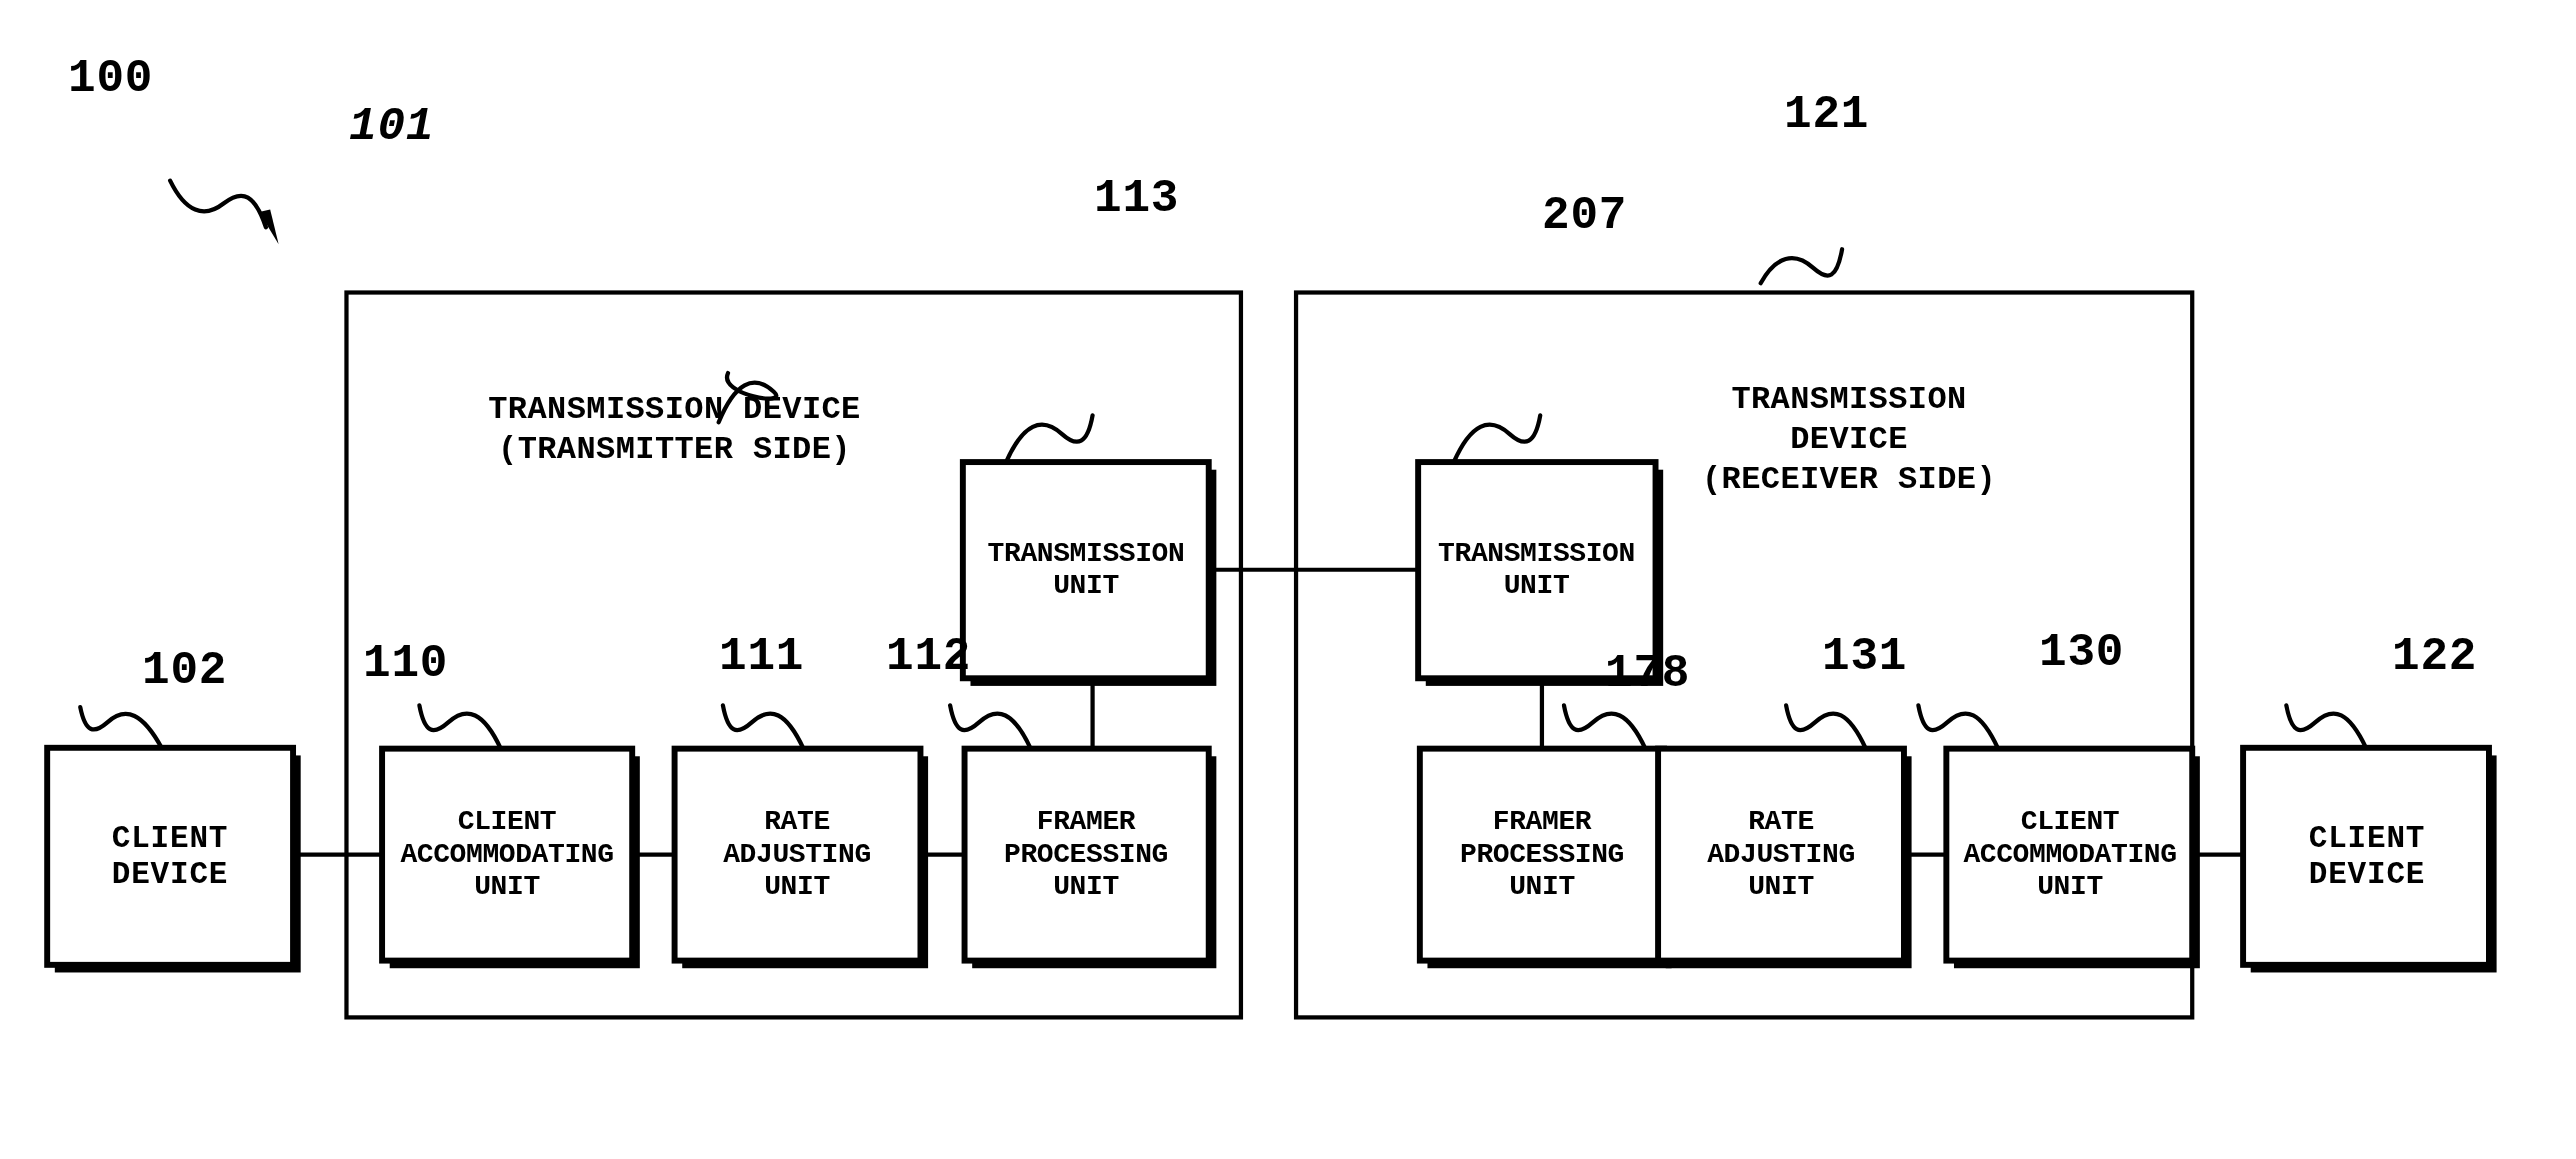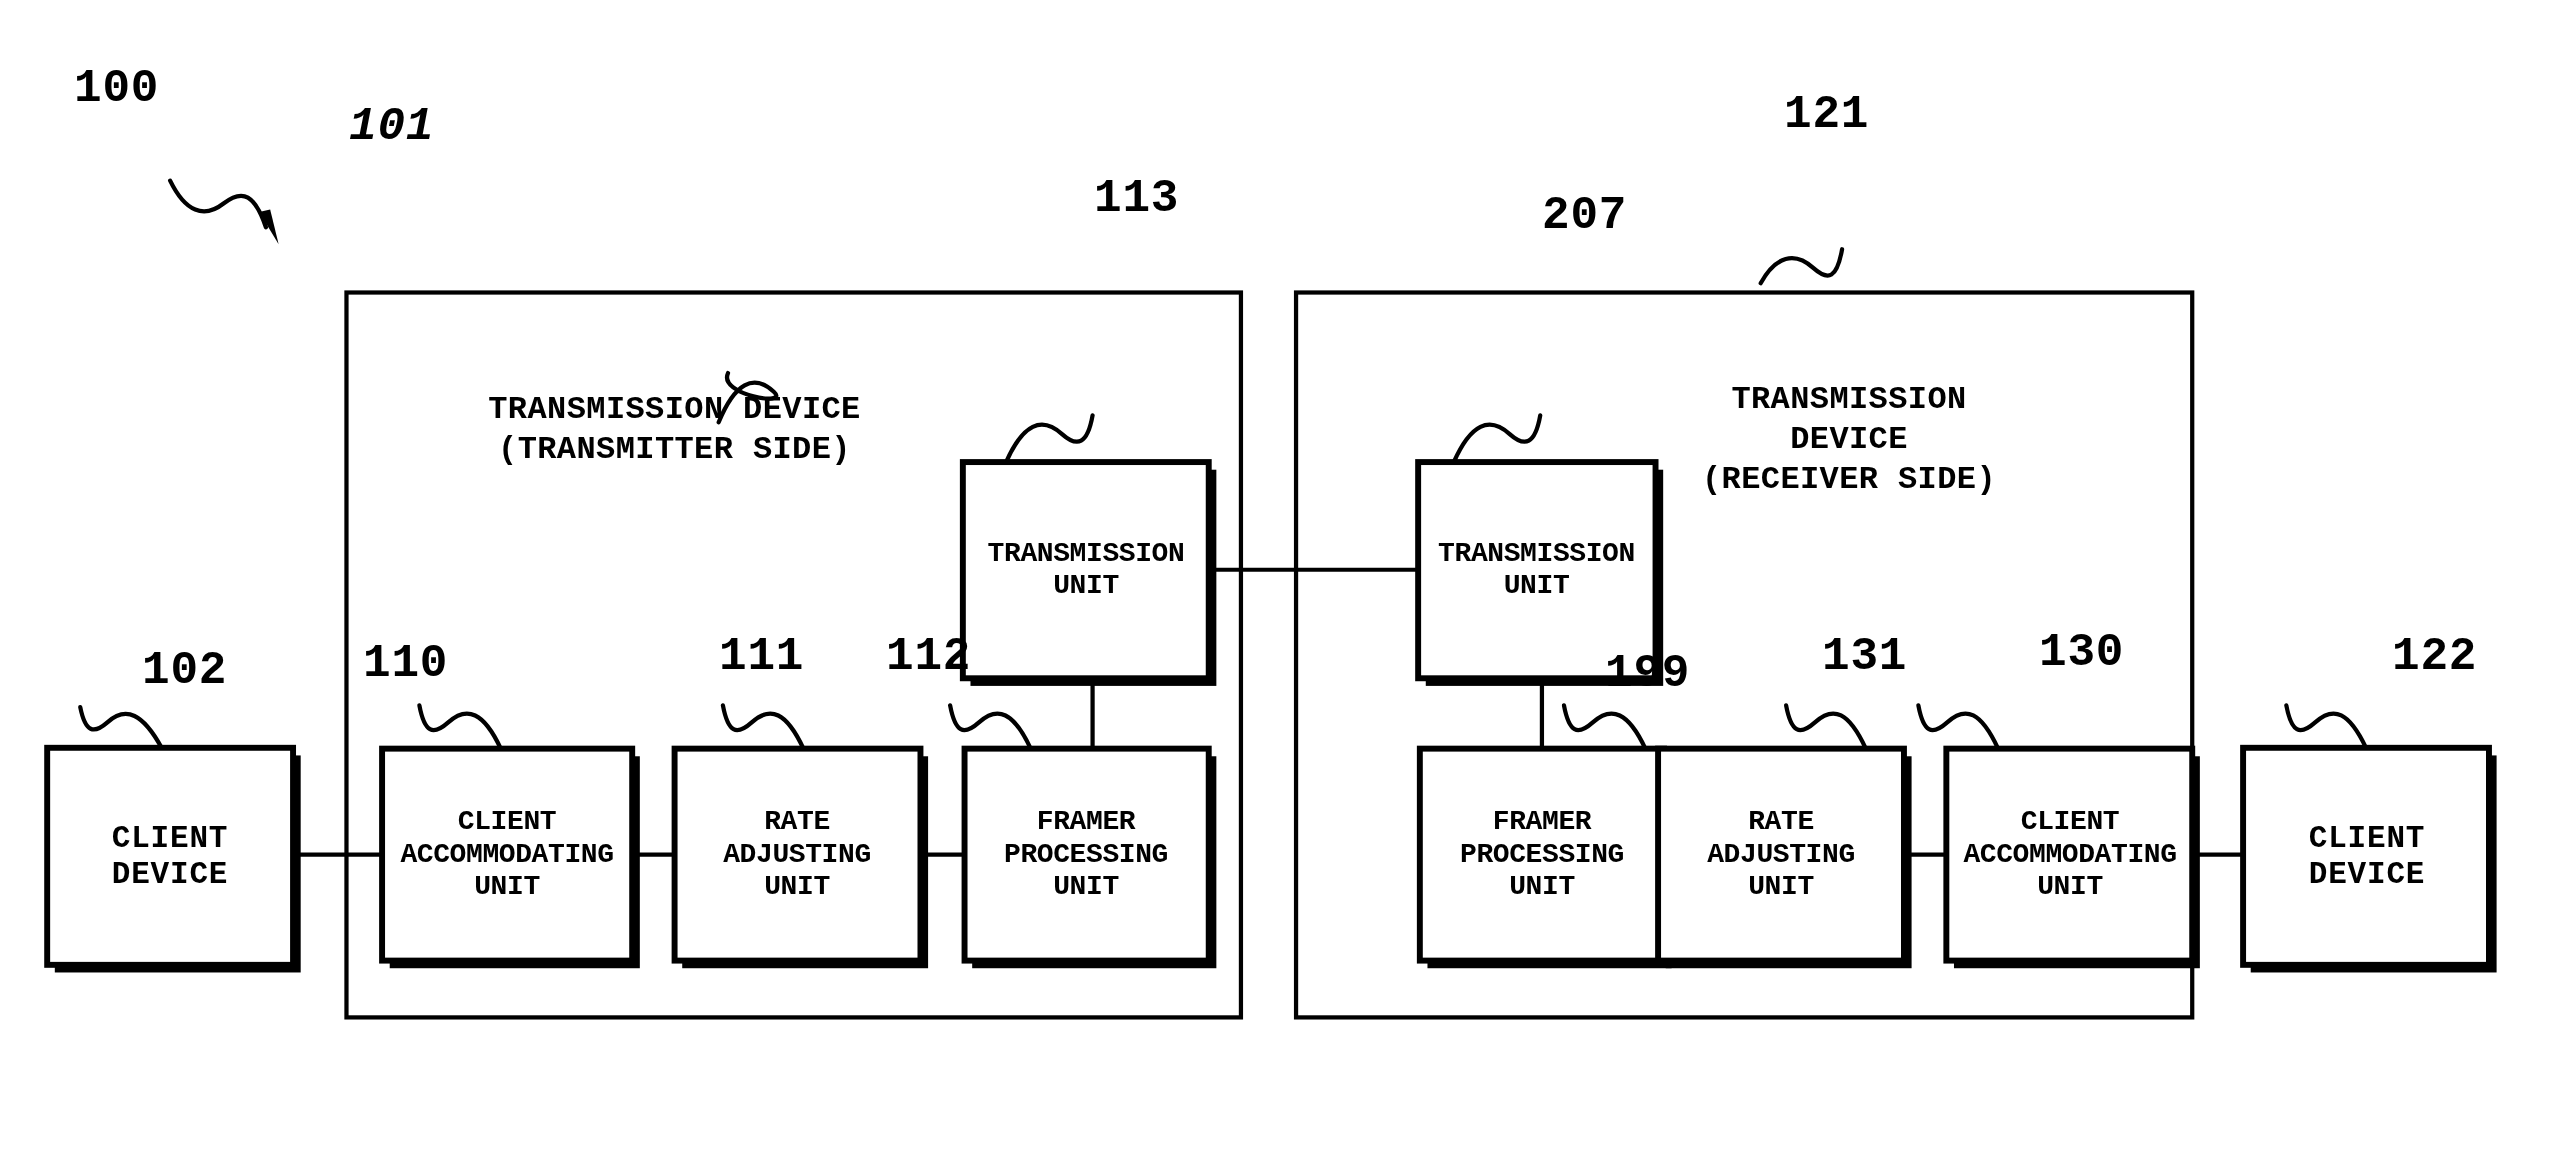--- a/index.html
+++ b/index.html
@@ -174,30 +174,30 @@
       <path d="M 1940 883 C 1920 840 1900 832 1878 852 C 1860 868 1850 864 1844 832"></path>
 
       <path d="M 2200 883 C 2180 840 2162 832 2140 852 C 2122 868 2112 864 2106 832"></path>
 
       <path d="M 2356 883 C 2336 840 2318 832 2296 852 C 2278 868 2268 864 2262 832"></path>
 
       <path d="M 2790 882 C 2770 840 2752 832 2730 852 C 2712 868 2702 864 2696 832"></path>
     </g>
   </svg>
 
-  <div class="ref-num" style="left:68px;  top:66px;margin-left:6px;">100</div>
+  <div class="ref-num" style="left:68px;  top:56px;">100</div>
   <div class="ref-num" style="left:349px; top:104px;font-style:italic;">101</div>
   <div class="ref-num" style="left:1784px;top:92px;">121</div>
   <div class="ref-num" style="left:1094px;top:176px;">113</div>
   <div class="ref-num" style="left:1542px;top:193px;">207</div>
   <div class="ref-num" style="left:142px; top:648px;">102</div>
   <div class="ref-num" style="left:363px; top:634px;margin-top:7px;">110</div>
   <div class="ref-num" style="left:679px; top:634px;margin-left:40px;">111</div>
   <div class="ref-num" style="left:886px;top:634px;">112</div>
-  <div class="ref-num" style="left:1605px;top:651px;">199</div>
+  <div class="ref-num" style="left:1605px;top:651px;">178</div>
   <div class="ref-num" style="left:1822px;top:634px;">131</div>
   <div class="ref-num" style="left:2039px;top:630px;">130</div>
   <div class="ref-num" style="left:2392px;top:634px;">122</div>
 
   <div class="device-title" style="left:399px; top:390px; width:551px;">TRANSMISSION DEVICE
 (TRANSMITTER SIDE)</div>
   <div class="device-title" style="left:1637px;top:380px; width:424px;">TRANSMISSION
 DEVICE
 (RECEIVER SIDE)</div>
 

